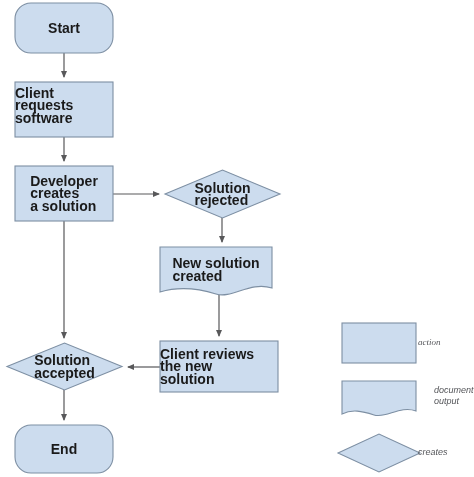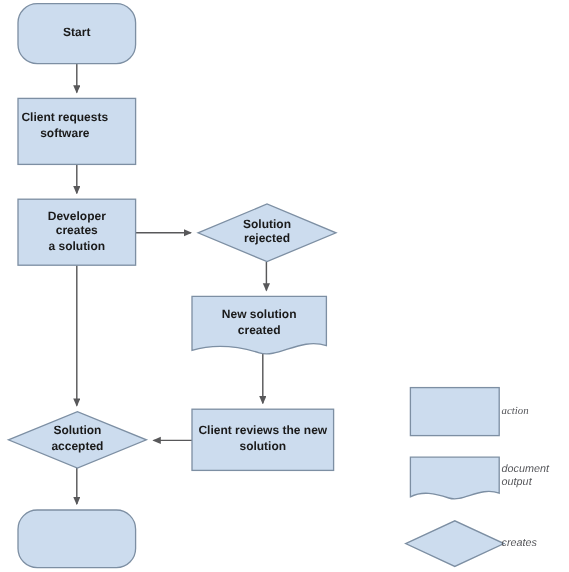--- a/index.html
+++ b/index.html
@@ -22,23 +22,23 @@
     left: 0;
     top: 0;
     width: 474px;
     height: 477px;
   }
   .node-label {
     position: absolute;
     display: flex;
     align-items: center;
     justify-content: center;
-    text-align: center;
+    text-align: left;
     font-family: "Liberation Sans", sans-serif;
-    font-size: 10px;
+    font-size: 14px;
     font-weight: bold;
     line-height: 12.5px;
     color: #1a1a1a;
     white-space: pre-line;
     pointer-events: none;
   }
   .legend-label {
     position: absolute;
     font-family: "Liberation Sans", sans-serif;
     font-size: 9px;
@@ -100,40 +100,41 @@
       <rect x="342" y="323" width="74" height="40" fill="#ccdcee" stroke="#7d8fa3" stroke-width="1.1"></rect>
 
       <path d="M342,381 L416,381 L416,411 C400,405 386,419 374,415 C362,411 352,409 342,414 Z" fill="#ccdcee" stroke="#7d8fa3" stroke-width="1.1"></path>
 
       <polygon points="338,453 379,434 420,453 379,472" fill="#ccdcee" stroke="#7d8fa3" stroke-width="1.1"></polygon>
     </g>
   </svg>
 
   <div class="node-label" style="left:15px; top:3px; width:98px; height:50px;">Start</div>
 
-  <div class="node-label" style="left:5px; top:82px; width:98px; height:47px;">Client requests
+  <div class="node-label" style="left:15px; top:82px; width:98px; height:47px;">Client requests
 software</div>
 
   <div class="node-label" style="left:15px; top:166px; width:98px; height:55px;border-radius:20px;">Developer
 creates
 a solution</div>
 
   <div class="node-label" style="left:165px; top:170px; width:115px; height:48px;">Solution
 rejected</div>
 
   <div class="node-label" style="left:160px; top:341px; width:118px; height:51px;">Client reviews the new
 solution</div>
 
   <div class="node-label" style="left:160px; top:247px; width:112px; height:45px;">New solution
 created</div>
 
   <div class="node-label" style="left:7px; top:343px; width:115px; height:47px;">Solution
 accepted</div>
 
+  <div class="node-label" style="left:15px; top:425px; width:98px; height:48px;">End</div>
 
   <div class="legend-label" style="left:418px; top:337px;font-family:Liberation Serif, serif;">action</div>
 
-  <div class="legend-label" style="left:418px; top:385px;font-style:italic;">document
+  <div class="legend-label" style="left:434px; top:385px;font-style:italic;">document
 output</div>
 
   <div class="legend-label" style="left:418px; top:447px;">creates</div>
 
 </div>
 
 </body></html>

